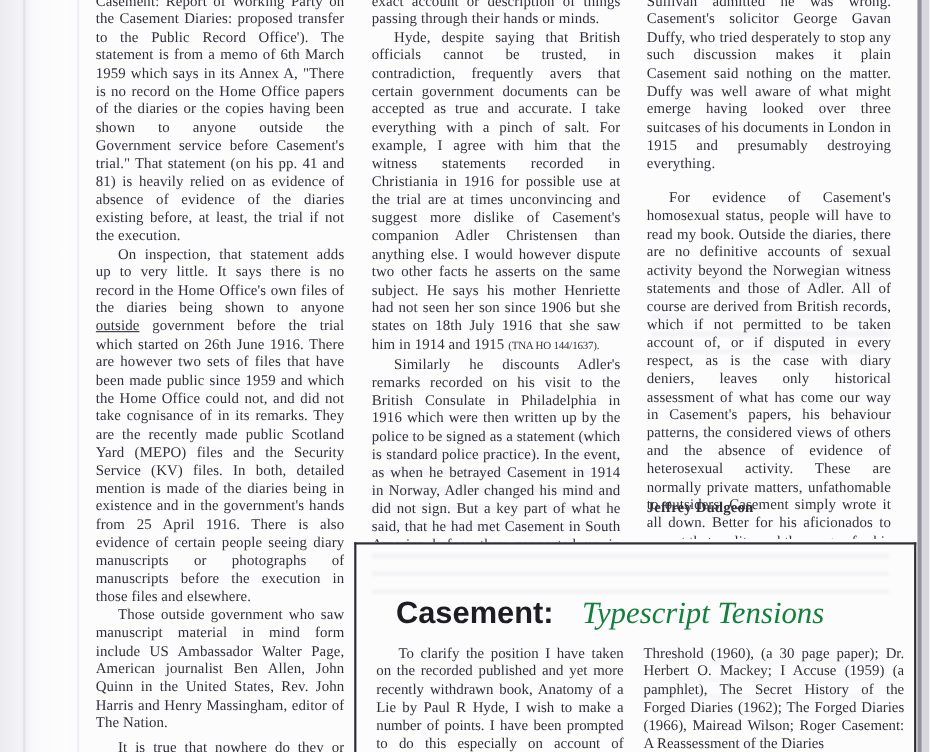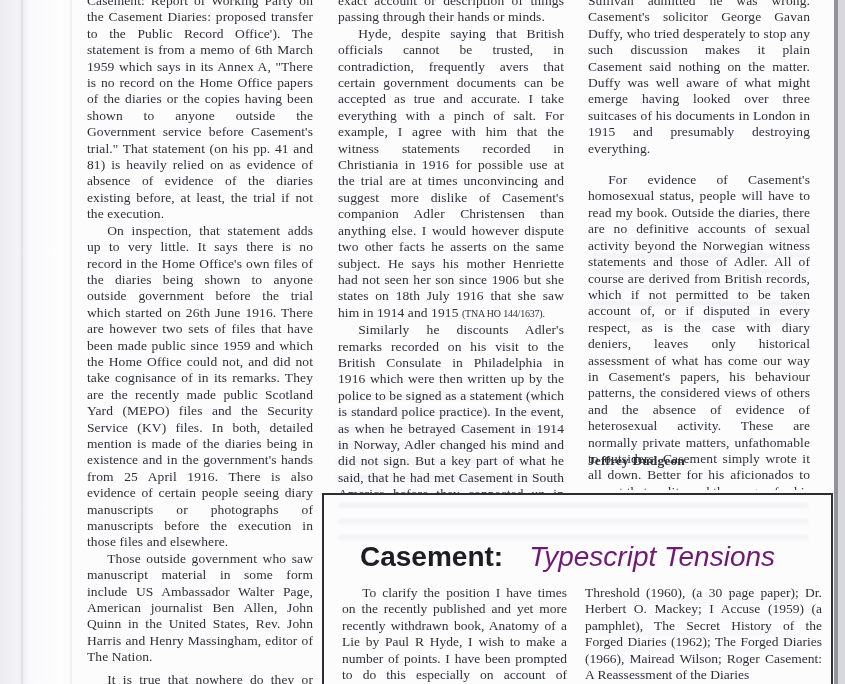--- a/index.html
+++ b/index.html
@@ -18,37 +18,37 @@
   .edge-paper { position:absolute; top:0; height:684px; width:7px; left:838px; background:#d7d7dd; }
 
   .col { position:absolute; font-size:13.5px; line-height:16.4px; letter-spacing:0.1px; }
   .para { text-align:justify; }
   .para.indent { text-indent:1.5em; }
   .para.gap-sm { margin-top:6px; }
   .para.gap-md { margin-top:15px; }
   .para.justify-last { text-align-last:justify; }
 
   .italic { }
-  .underline { }
+  .underline { text-decoration:underline; }
   .small { font-size:10px; letter-spacing:-0.2px; }
 
   .byline { margin-top:1px; }
   .byline-name { font-weight:bold; }
 
   .feature-box {
     position:absolute; left:322px; top:493px; width:511px; height:240px;
     border:2px solid #2d2d34; border-bottom:none; background:transparent;
   }
   .box-title {
     margin:46px 0 12px 16px;
     font-family:"Liberation Sans", sans-serif;
     font-size:28px; line-height:32px; color:#1d1d23; white-space:nowrap;
   }
   .box-title-main { font-weight:bold;margin-left:20px; }
-  .box-title-sub  { font-style:italic; font-weight:400; margin-left:26px; color:#701a75; }
+  .box-title-sub  { font-style:italic; font-weight:400; margin-left:26px; color:#15803d;font-family:Liberation Serif, serif; }
   .box-cols { display:flex; margin-left:18px; }
   .box-col-a { width:225px; margin-right:18px; }
   .box-col-b { width:237px; }
   .box-col-a .para, .box-col-b .para { font-size:13.5px; line-height:16.4px; }
 
   
   .bleed {
     position:absolute; opacity:.55; filter:blur(1.3px); pointer-events:none;
     background:repeating-linear-gradient(0deg,
       transparent 0 4px, rgba(130,130,155,.13) 4px 9px, transparent 9px 16px);
@@ -64,21 +64,21 @@
   <div class="spine-line" style="left:70px; background:#f0f0f4;"></div>
 
   <div class="bleed" style="left:336px; top:388px; width:226px; height:96px;"></div>
   <div class="bleed" style="left:592px; top:236px; width:216px; height:90px;"></div>
   <div class="bleed" style="left:338px; top:500px; width:470px; height:44px;"></div>
   <div class="bleed" style="left:600px; top:596px; width:200px; height:60px; opacity:.35;"></div>
 
   <div class="col" style="left:87px; top:-7px; width:226px; height:695px; overflow:hidden;">
       <p class="para"><span>Casement: Report of Working Party on the Casement Diaries: proposed transfer to the Public Record Office'). The statement is from a memo of 6th March 1959 which says in its Annex A, "There is no record on the Home Office papers of the diaries or the copies having been shown to anyone outside the Government service before Casement's trial." That statement (on his pp. 41 and 81) is heavily relied on as evidence of absence of evidence of the diaries existing before, at least, the trial if not the execution.</span></p>
       <p class="para indent"><span>On inspection, that statement adds up to very little. It says there is no record in the Home Office's own files of the diaries being shown to anyone </span><span class="underline">outside</span><span> government before the trial which started on 26th June 1916. There are however two sets of files that have been made public since 1959 and which the Home Office could not, and did not take cognisance of in its remarks. They are the recently made public Scotland Yard (MEPO) files and the Security Service (KV) files. In both, detailed mention is made of the diaries being in existence and in the government's hands from 25 April 1916. There is also evidence of certain people seeing diary manuscripts or photographs of manuscripts before the execution in those files and elsewhere.</span></p>
-      <p class="para indent"><span>Those outside government who saw manuscript material in some form include US Ambassador Walter Page, American journalist Ben Allen, John Quinn in the United States, Rev. John Harris and Henry Massingham, editor of </span><span class="italic">The Nation</span><span>.</span></p>
+      <p class="para indent"><span>Those outside government who saw manuscript material in mind form include US Ambassador Walter Page, American journalist Ben Allen, John Quinn in the United States, Rev. John Harris and Henry Massingham, editor of </span><span class="italic">The Nation</span><span>.</span></p>
       <p class="para indent gap-sm"><span>It is true that nowhere do they or anyone else set down precisely what they saw and what form these volumes took. Even the two officials who recorded</span></p>
     </div>
 
   <div class="col" style="left:338px; top:-7px; width:226px; height:500px; overflow:hidden;">
       <p class="para"><span>exact account or description of things passing through their hands or minds.</span></p>
       <p class="para indent"><span>Hyde, despite saying that British officials cannot be trusted, in contradiction, frequently avers that certain government documents can be accepted as true and accurate. I take everything with a pinch of salt. For example, I agree with him that the witness statements recorded in Christiania in 1916 for possible use at the trial are at times unconvincing and suggest more dislike of Casement's companion Adler Christensen than anything else. I would however dispute two other facts he asserts on the same subject. He says his mother Henriette had not seen her son since 1906 but she states on 18th July 1916 that she saw him in 1914 and 1915 </span><span class="small">(TNA HO 144/1637).</span></p>
       <p class="para indent justify-last"><span>Similarly he discounts Adler's remarks recorded on his visit to the British Consulate in Philadelphia in 1916 which were then written up by the police to be signed as a statement (which is standard police practice). In the event, as when he betrayed Casement in 1914 in Norway, Adler changed his mind and did not sign. But a key part of what he said, that he had met Casement in South America before they connected up in New York in 1914 is confirmed by a document written by</span></p>
     </div>
 
   <div class="col" style="left:588px; top:-7px; width:222px; height:497px; overflow:hidden;">
@@ -89,21 +89,21 @@
   <div class="col byline" style="left:588px; top:452px; width:222px;">
     <div class="byline-name">Jeffrey Dudgeon</div>
   </div>
 
   <div class="feature-box">
     <div class="box-title">
       <span class="box-title-main">Casement:</span><span class="box-title-sub">Typescript Tensions</span>
     </div>
     <div class="box-cols">
       <div class="box-col-a">
-          <p class="para indent"><span>To clarify the position I have times on the recently published and yet more recently withdrawn book, </span><span class="italic">Anatomy of a Lie</span><span> by Paul R Hyde, I wish to make a number of points. I have been prompted to do this especially on account of various</span></p>
+          <p class="para indent"><span>To clarify the position I have taken on the recorded published and yet more recently withdrawn book, </span><span class="italic">Anatomy of a Lie</span><span> by Paul R Hyde, I wish to make a number of points. I have been prompted to do this especially on account of various</span></p>
         </div>
       <div class="box-col-b">
           <p class="para"><span>Threshold (1960), (a 30 page paper); Dr. Herbert O. Mackey; </span><span class="italic">I Accuse</span><span> (1959) (a pamphlet), </span><span class="italic">The Secret History of the Forged Diaries</span><span> (1962); </span><span class="italic">The Forged Diaries</span><span> (1966), Mairead Wilson; </span><span class="italic">Roger Casement: A Reassessment of the Diaries</span></p>
         </div>
     </div>
   </div>
 
   <div class="edge-line"></div>
   <div class="edge-paper"></div>
 </div>

